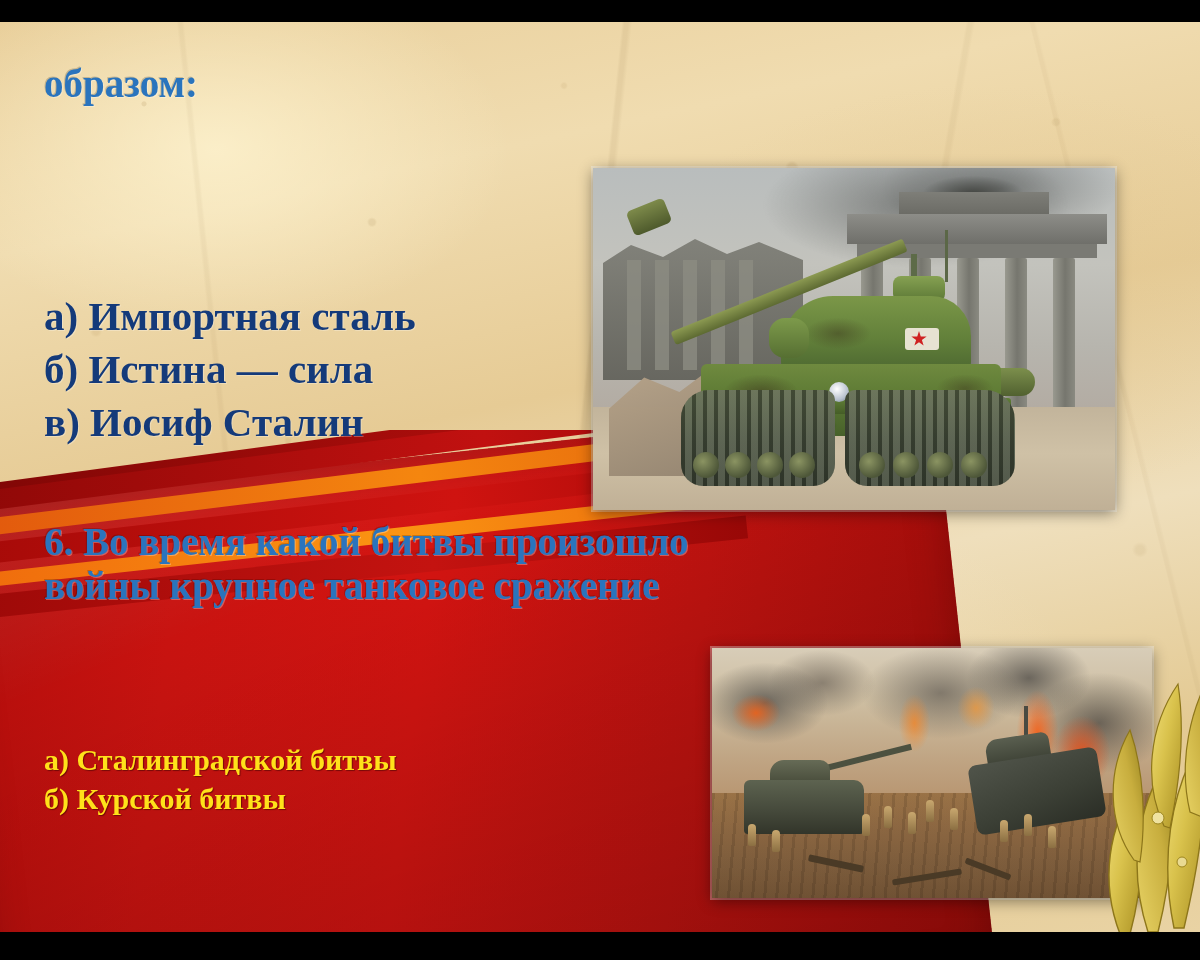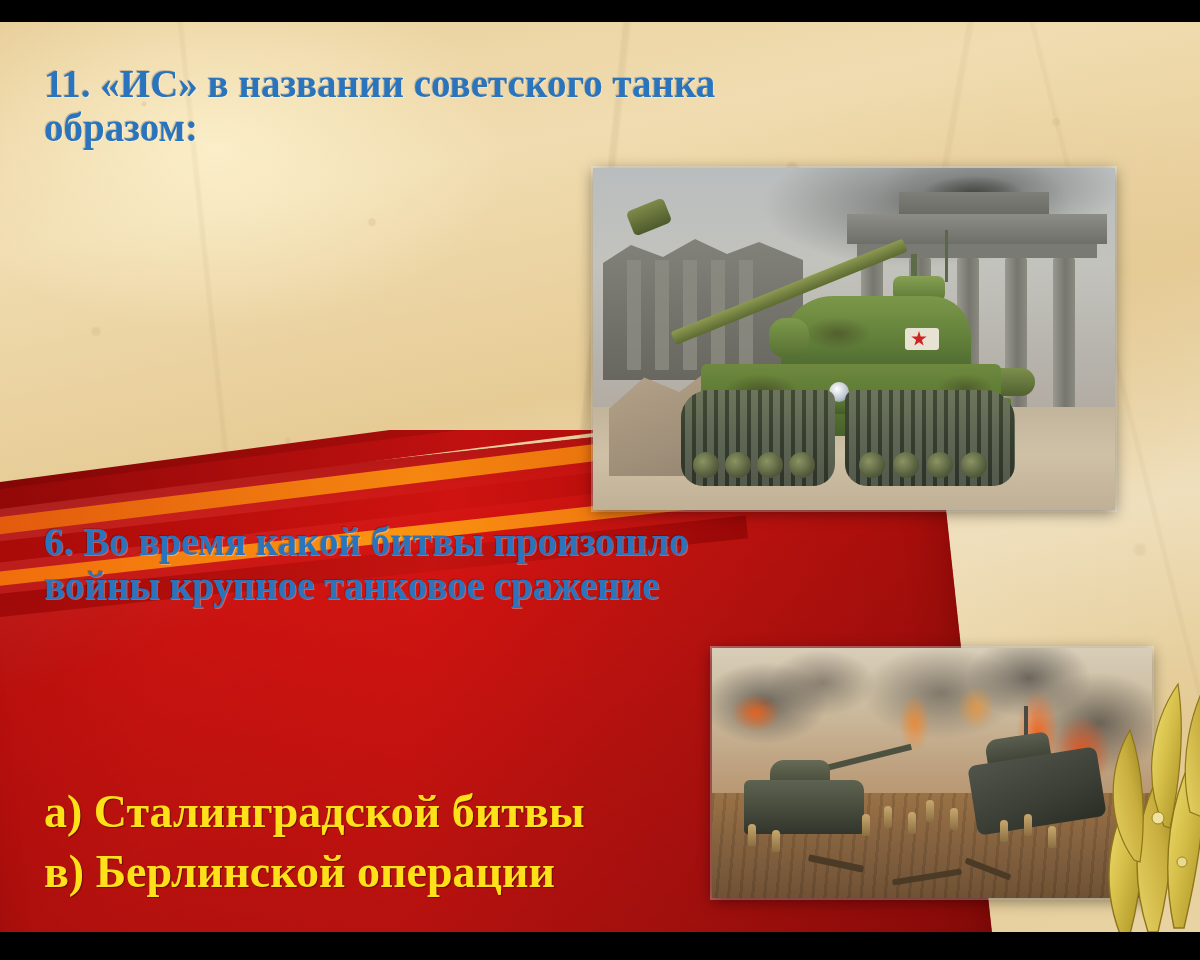--- a/index.html
+++ b/index.html
@@ -187,23 +187,23 @@
   .q-blue{position:absolute;z-index:40;color:#2a74bd;font-weight:700;
       font-family:"Liberation Serif",serif;line-height:1.14;
       text-shadow:1px 1px 0 rgba(255,255,255,.30), -1px -1px 0 rgba(0,0,0,.18);}
   #q11-text{left:44px;top:62px;width:930px;font-size:39px;}
   #q11-answers{position:absolute;left:44px;top:290px;width:560px;z-index:40;
       color:#143a7a;font-weight:700;font-size:41px;line-height:1.29;
       font-family:"Liberation Serif",serif;
       text-shadow:1px 1px 0 rgba(255,255,255,.28);}
   #q12-text{left:44px;top:520px;width:960px;font-size:39px;}
   #q12-answers{position:absolute;left:44px;top:740px;width:700px;z-index:40;
-      color:#ffe11a;font-weight:700;font-size:46px;line-height:1.30;
+      color:#ffe11a;font-weight:700;font-size:30px;line-height:1.30;
       font-family:"Liberation Serif",serif;
-      text-shadow:1px 1px 1px rgba(60,0,0,.55);margin-top:42px;}
+      text-shadow:1px 1px 1px rgba(60,0,0,.55);}
   .line{display:block;white-space:nowrap;}
   #q11-text .line, #q12-text .line{white-space:normal;}
 </style>
 </head>
 <body>
 
 <div id="slide">
 
   <div class="bg">
     <div class="bg-speckle"></div>
@@ -334,30 +334,34 @@
         <path d="M48 248 C22 212 20 160 44 118 C58 158 60 210 54 250 Z" fill="url(#lg2)" stroke="#8d761a" stroke-width="1.2"></path>
         <path d="M78 214 C58 172 62 116 92 72 C100 124 92 178 84 216 Z" fill="url(#lg)" stroke="#8d761a" stroke-width="1.2"></path>
         <path d="M104 200 C92 150 104 96 128 56 L128 210 Z" fill="url(#lg2)" stroke="#8d761a" stroke-width="1.2"></path>
         <circle cx="72" cy="206" r="6" fill="#efe2a0" stroke="#9d8620" stroke-width="1"></circle>
         <circle cx="96" cy="250" r="5" fill="#e9da92" stroke="#9d8620" stroke-width="1"></circle>
       </g>
     </svg>
   </div>
 
   <div class="q-blue" id="q11-text">
-    <span class="line">11. «ИС» в названии советского танка</span>
     <span class="line">образом:</span>
   </div>
 
+  <div id="q11-answers">
+    <span class="line">а) Импортная сталь</span>
+    <span class="line">б) Истина — сила</span>
+    <span class="line">в) Иосиф Сталин</span>
+  </div>
 
   <div class="q-blue" id="q12-text">
     <span class="line">6. Во время какой битвы произошло</span>
     <span class="line">войны крупное танковое сражение</span>
   </div>
 
   <div id="q12-answers">
     <span class="line">а) Сталинградской битвы</span>
-    <span class="line">в) Берлинской операции</span>
+    <span class="line">б) Курской битвы</span>
   </div>
 
   <div class="bar-top"></div>
   <div class="bar-bottom"></div>
 </div>
 
 </body></html>

